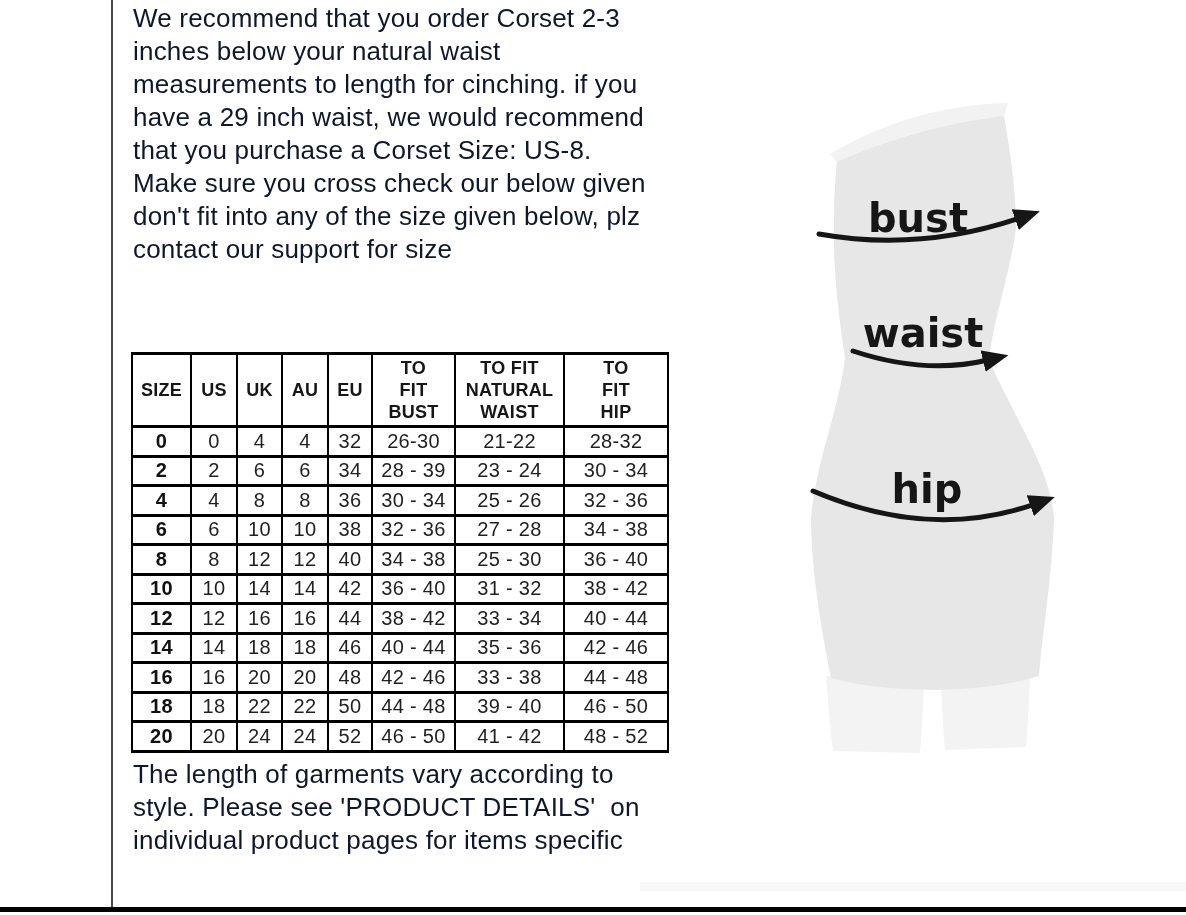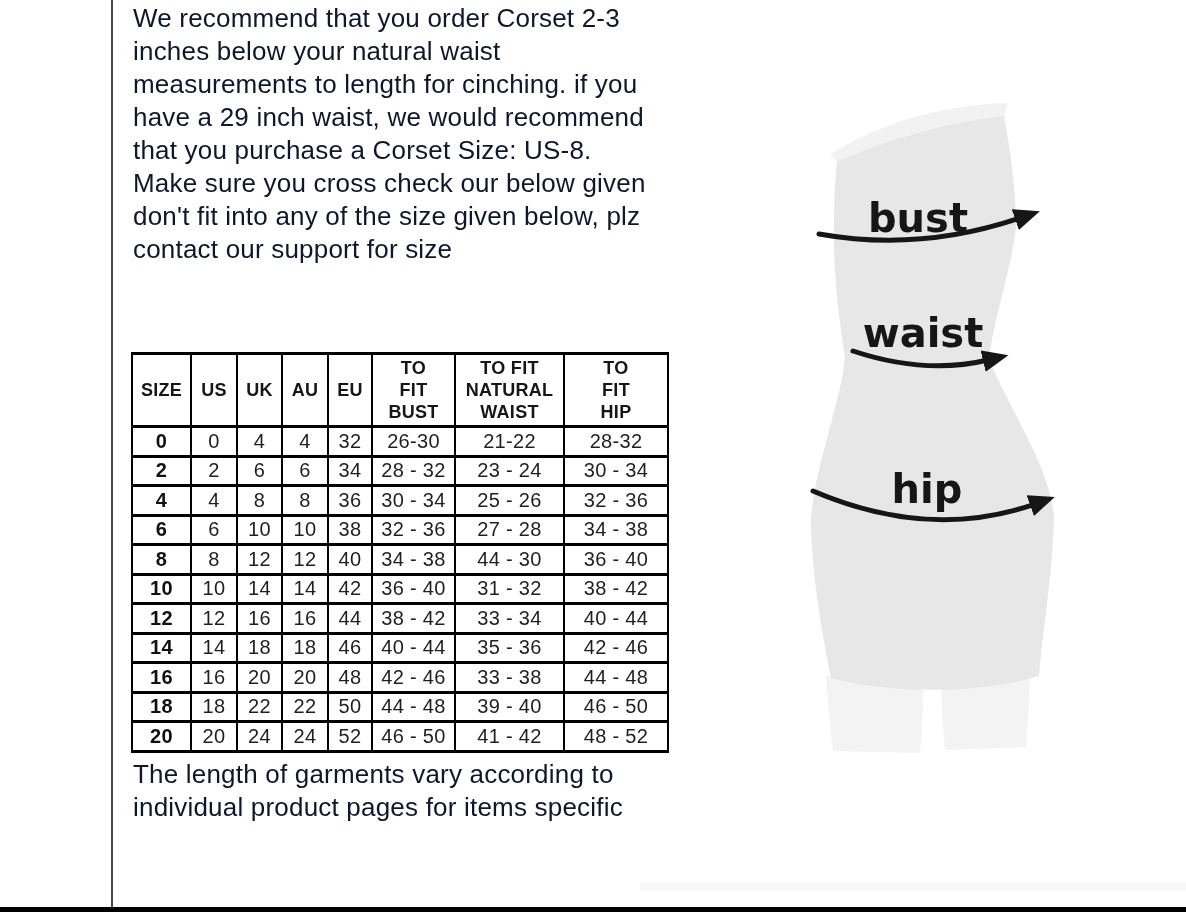--- a/index.html
+++ b/index.html
@@ -137,21 +137,21 @@
           <td>26-30</td>
           <td>21-22</td>
           <td>28-32</td>
         </tr>
         <tr>
           <td class="col-size">2</td>
           <td>2</td>
           <td>6</td>
           <td>6</td>
           <td>34</td>
-          <td>28 - 32</td>
+          <td>28 - 39</td>
           <td>23 - 24</td>
           <td>30 - 34</td>
         </tr>
         <tr>
           <td class="col-size">4</td>
           <td>4</td>
           <td>8</td>
           <td>8</td>
           <td>36</td>
           <td>30 - 34</td>
@@ -168,21 +168,21 @@
           <td>27 - 28</td>
           <td>34 - 38</td>
         </tr>
         <tr>
           <td class="col-size">8</td>
           <td>8</td>
           <td>12</td>
           <td>12</td>
           <td>40</td>
           <td>34 - 38</td>
-          <td>44 - 30</td>
+          <td>25 - 30</td>
           <td>36 - 40</td>
         </tr>
         <tr>
           <td class="col-size">10</td>
           <td>10</td>
           <td>14</td>
           <td>14</td>
           <td>42</td>
           <td>36 - 40</td>
           <td>31 - 32</td>
@@ -236,20 +236,21 @@
           <td>52</td>
           <td>46 - 50</td>
           <td>41 - 42</td>
           <td>48 - 52</td>
         </tr>
       </tbody>
   </table>
 
   <div class="footer-note">
       <div class="text-line">The length of garments vary according to</div>
+      <div class="text-line">style. Please see 'PRODUCT DETAILS'  on</div>
       <div class="text-line">individual product pages for items specific</div>
     </div>
 
   <svg class="figure-svg" viewBox="0 0 310 760" width="310" height="760">
     <defs>
       <marker id="ah" markerUnits="userSpaceOnUse" markerWidth="26" markerHeight="22" refX="5" refY="11" orient="auto">
         <path d="M0,0 L26,11 L0,22 Z" fill="#161616"></path>
       </marker>
     </defs>
 

